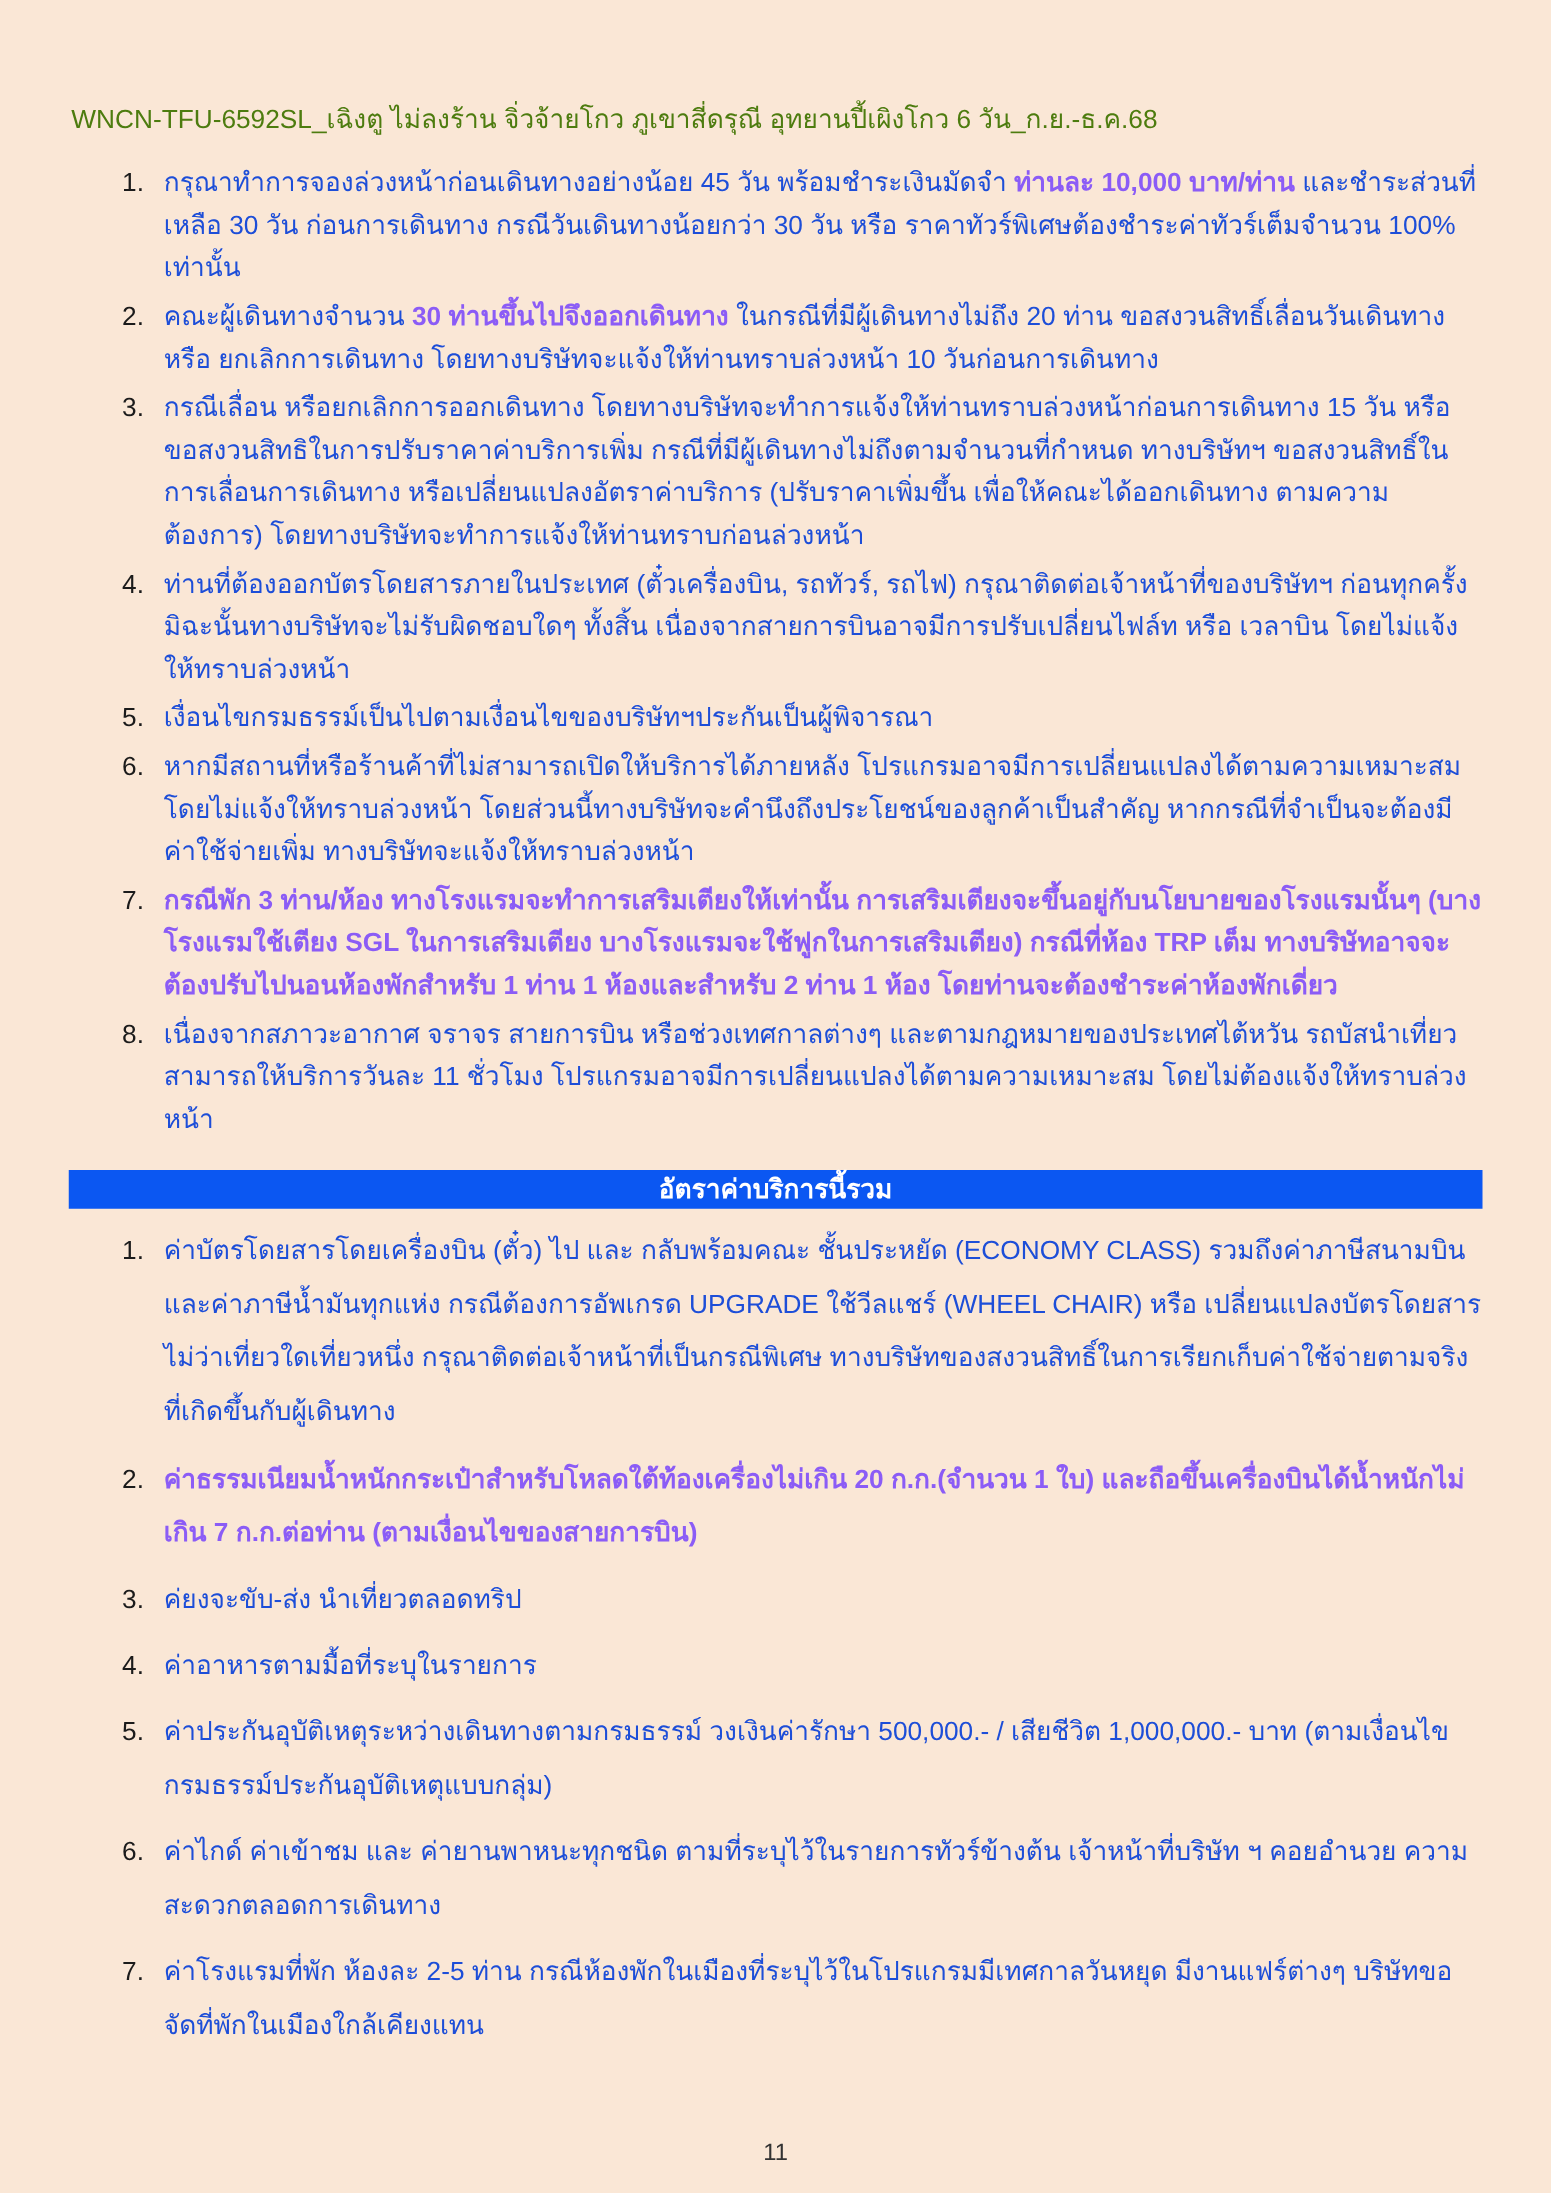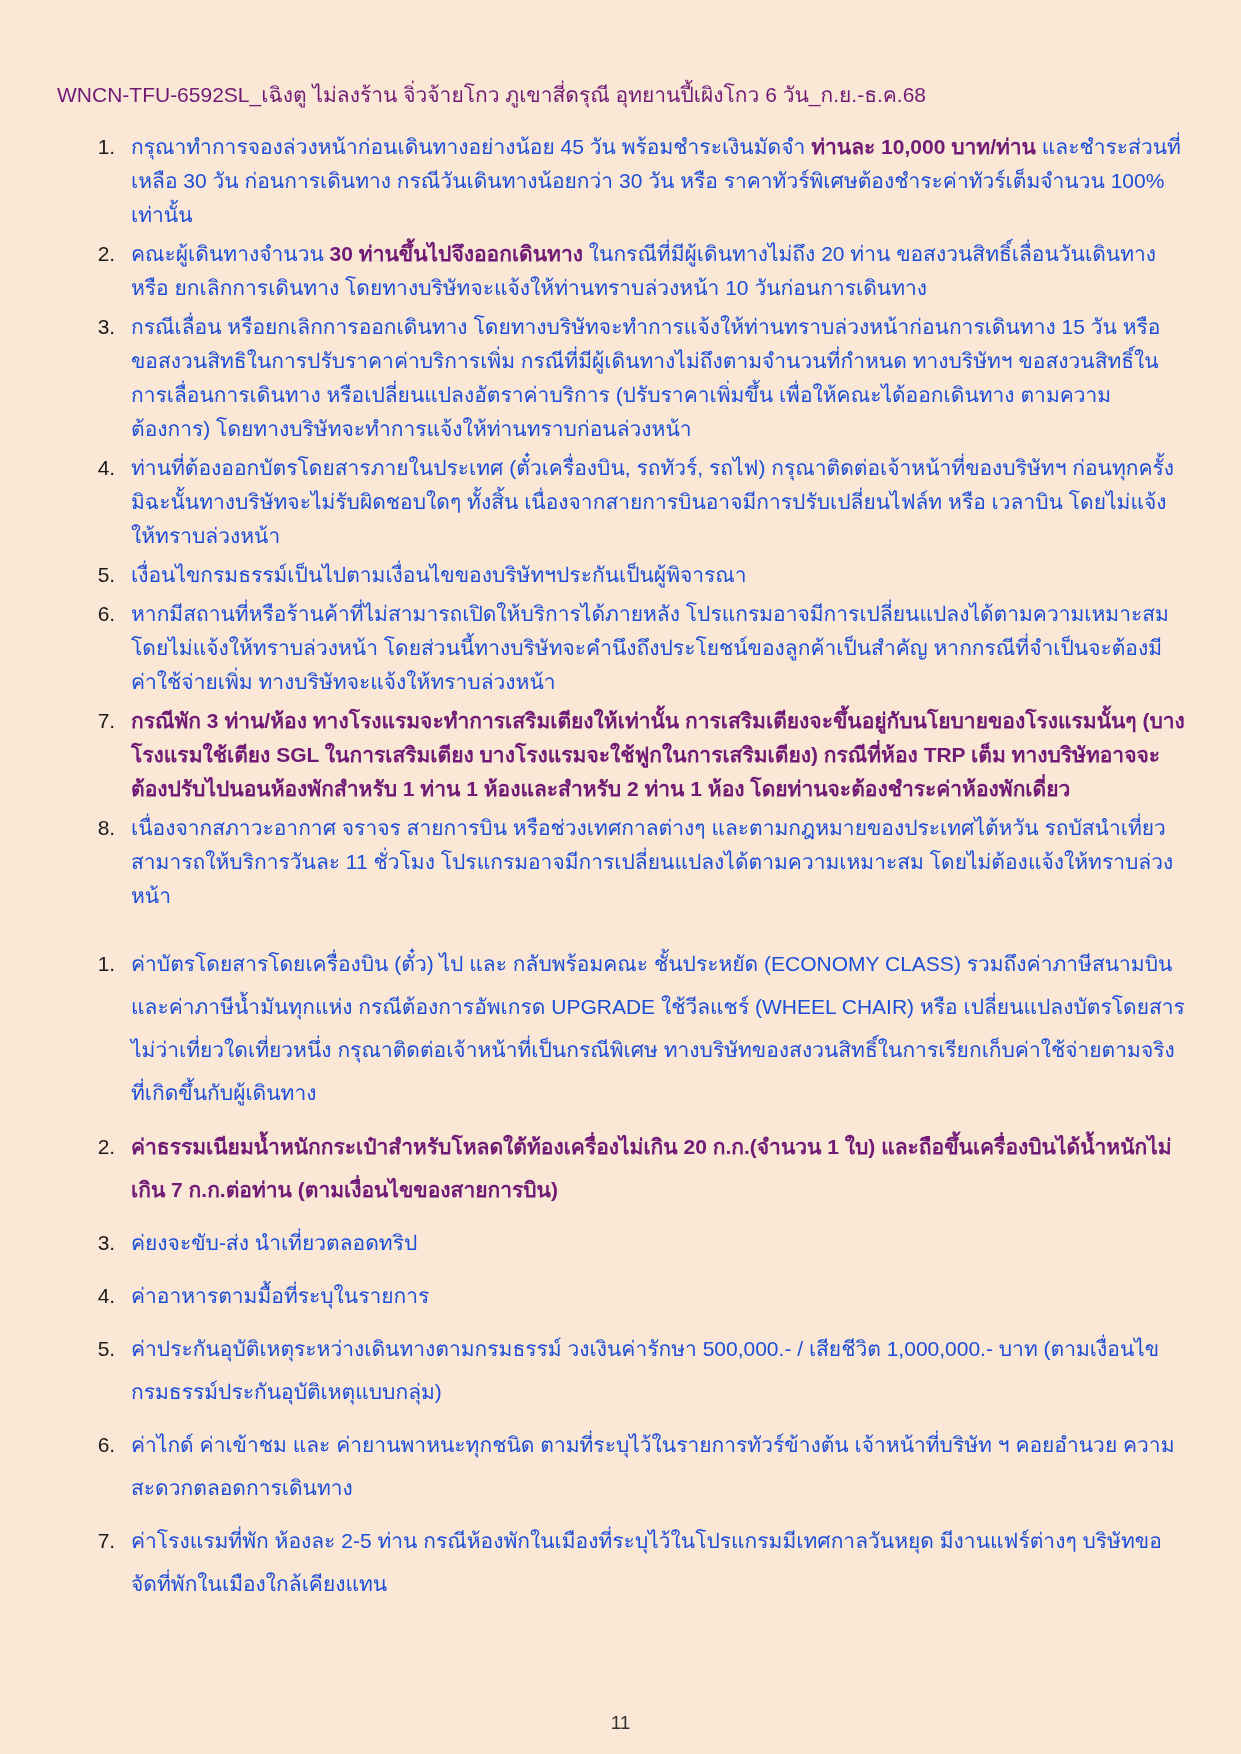--- a/index.html
+++ b/index.html
@@ -11,21 +11,21 @@
     position:relative;
   }
   .page{
     box-sizing:border-box;
     width:1241px;height:1754px;
     padding:78px 55px 0 55px;
     position:relative;
   }
   .doc-title{
     font-size:21px;
-    color:#701a75;
+    color:#4d7c0f;
     margin:0 0 13px 2px;
     letter-spacing:0;
   }
   .banner{
     background:#0b57f2;
     color:#ffffff;
     font-weight:bold;
     font-size:21px;
     text-align:center;
     height:31px;
@@ -35,21 +35,21 @@
   ol.list{
     margin:0 0 10px 0;
     padding:6px 0 8px 66px;
     font-size:21px;
   }
   ol.lh-normal{line-height:1.62;}
   ol.lh-normal li{margin-bottom:5px;padding-left:10px;}
   ol.lh-loose{line-height:2.05;}
   ol.lh-loose li{margin-bottom:10px;padding-left:10px;}
   ol.list li::marker{color:#1b1b1b;}
-  .run-red-bold{color:#701a75;font-weight:bold;}
+  .run-red-bold{color:#8b5cf6;font-weight:bold;}
   .run-normal{color:#1d4ed8;}
   .page-number{
     position:absolute;
     bottom:20px;
     left:0;
     width:100%;
     text-align:center;
     font-size:19px;
     color:#333;
   }
@@ -68,20 +68,21 @@
         <li><span class="run-normal">กรณีเลื่อน หรือยกเลิกการออกเดินทาง โดยทางบริษัทจะทำการแจ้งให้ท่านทราบล่วงหน้าก่อนการเดินทาง 15 วัน หรือขอสงวนสิทธิในการปรับราคาค่าบริการเพิ่ม กรณีที่มีผู้เดินทางไม่ถึงตามจำนวนที่กำหนด ทางบริษัทฯ ขอสงวนสิทธิ์ในการเลื่อนการเดินทาง หรือเปลี่ยนแปลงอัตราค่าบริการ (ปรับราคาเพิ่มขึ้น เพื่อให้คณะได้ออกเดินทาง ตามความต้องการ) โดยทางบริษัทจะทำการแจ้งให้ท่านทราบก่อนล่วงหน้า</span></li>
         <li><span class="run-normal">ท่านที่ต้องออกบัตรโดยสารภายในประเทศ (ตั๋วเครื่องบิน, รถทัวร์, รถไฟ) กรุณาติดต่อเจ้าหน้าที่ของบริษัทฯ ก่อนทุกครั้ง มิฉะนั้นทางบริษัทจะไม่รับผิดชอบใดๆ ทั้งสิ้น  เนื่องจากสายการบินอาจมีการปรับเปลี่ยนไฟล์ท หรือ เวลาบิน โดยไม่แจ้งให้ทราบล่วงหน้า</span></li>
         <li><span class="run-normal">เงื่อนไขกรมธรรม์เป็นไปตามเงื่อนไขของบริษัทฯประกันเป็นผู้พิจารณา</span></li>
         <li><span class="run-normal">หากมีสถานที่หรือร้านค้าที่ไม่สามารถเปิดให้บริการได้ภายหลัง โปรแกรมอาจมีการเปลี่ยนแปลงได้ตามความเหมาะสม โดยไม่แจ้งให้ทราบล่วงหน้า โดยส่วนนี้ทางบริษัทจะคำนึงถึงประโยชน์ของลูกค้าเป็นสำคัญ หากกรณีที่จำเป็นจะต้องมีค่าใช้จ่ายเพิ่ม ทางบริษัทจะแจ้งให้ทราบล่วงหน้า</span></li>
         <li><span class="run-red-bold">กรณีพัก 3 ท่าน/ห้อง ทางโรงแรมจะทำการเสริมเตียงให้เท่านั้น การเสริมเตียงจะขึ้นอยู่กับนโยบายของโรงแรมนั้นๆ (บางโรงแรมใช้เตียง SGL ในการเสริมเตียง บางโรงแรมจะใช้ฟูกในการเสริมเตียง) กรณีที่ห้อง TRP เต็ม ทางบริษัทอาจจะต้องปรับไปนอนห้องพักสำหรับ 1 ท่าน 1 ห้องและสำหรับ 2 ท่าน 1 ห้อง โดยท่านจะต้องชำระค่าห้องพักเดี่ยว</span></li>
         <li><span class="run-normal">เนื่องจากสภาวะอากาศ จราจร สายการบิน หรือช่วงเทศกาลต่างๆ และตามกฎหมายของประเทศไต้หวัน รถบัสนำเที่ยวสามารถให้บริการวันละ 11 ชั่วโมง โปรแกรมอาจมีการเปลี่ยนแปลงได้ตามความเหมาะสม โดยไม่ต้องแจ้งให้ทราบล่วงหน้า</span></li>
       </ol>
   </section>
 
   <section>
+    <div class="banner">อัตราค่าบริการนี้รวม</div>
     <ol class="list lh-loose">
         <li><span class="run-normal">ค่าบัตรโดยสารโดยเครื่องบิน (ตั๋ว) ไป และ กลับพร้อมคณะ ชั้นประหยัด (ECONOMY CLASS) รวมถึงค่าภาษีสนามบินและค่าภาษีน้ำมันทุกแห่ง กรณีต้องการอัพเกรด UPGRADE ใช้วีลแชร์ (WHEEL CHAIR) หรือ เปลี่ยนแปลงบัตรโดยสาร ไม่ว่าเที่ยวใดเที่ยวหนึ่ง กรุณาติดต่อเจ้าหน้าที่เป็นกรณีพิเศษ ทางบริษัทของสงวนสิทธิ์ในการเรียกเก็บค่าใช้จ่ายตามจริงที่เกิดขึ้นกับผู้เดินทาง</span></li>
         <li><span class="run-red-bold">ค่าธรรมเนียมน้ำหนักกระเป๋าสำหรับโหลดใต้ท้องเครื่องไม่เกิน 20 ก.ก.(จำนวน 1 ใบ) และถือขึ้นเครื่องบินได้น้ำหนักไม่เกิน 7 ก.ก.ต่อท่าน (ตามเงื่อนไขของสายการบิน)</span></li>
         <li><span class="run-normal">ค่ยงจะขับ-ส่ง นำเที่ยวตลอดทริป</span></li>
         <li><span class="run-normal">ค่าอาหารตามมื้อที่ระบุในรายการ</span></li>
         <li><span class="run-normal">ค่าประกันอุบัติเหตุระหว่างเดินทางตามกรมธรรม์ วงเงินค่ารักษา 500,000.- / เสียชีวิต 1,000,000.- บาท (ตามเงื่อนไขกรมธรรม์ประกันอุบัติเหตุแบบกลุ่ม)</span></li>
         <li><span class="run-normal">ค่าไกด์ ค่าเข้าชม และ ค่ายานพาหนะทุกชนิด ตามที่ระบุไว้ในรายการทัวร์ข้างต้น เจ้าหน้าที่บริษัท ฯ คอยอำนวย ความสะดวกตลอดการเดินทาง</span></li>
         <li><span class="run-normal">ค่าโรงแรมที่พัก ห้องละ 2-5 ท่าน กรณีห้องพักในเมืองที่ระบุไว้ในโปรแกรมมีเทศกาลวันหยุด มีงานแฟร์ต่างๆ บริษัทขอจัดที่พักในเมืองใกล้เคียงแทน</span></li>
       </ol>
   </section>

